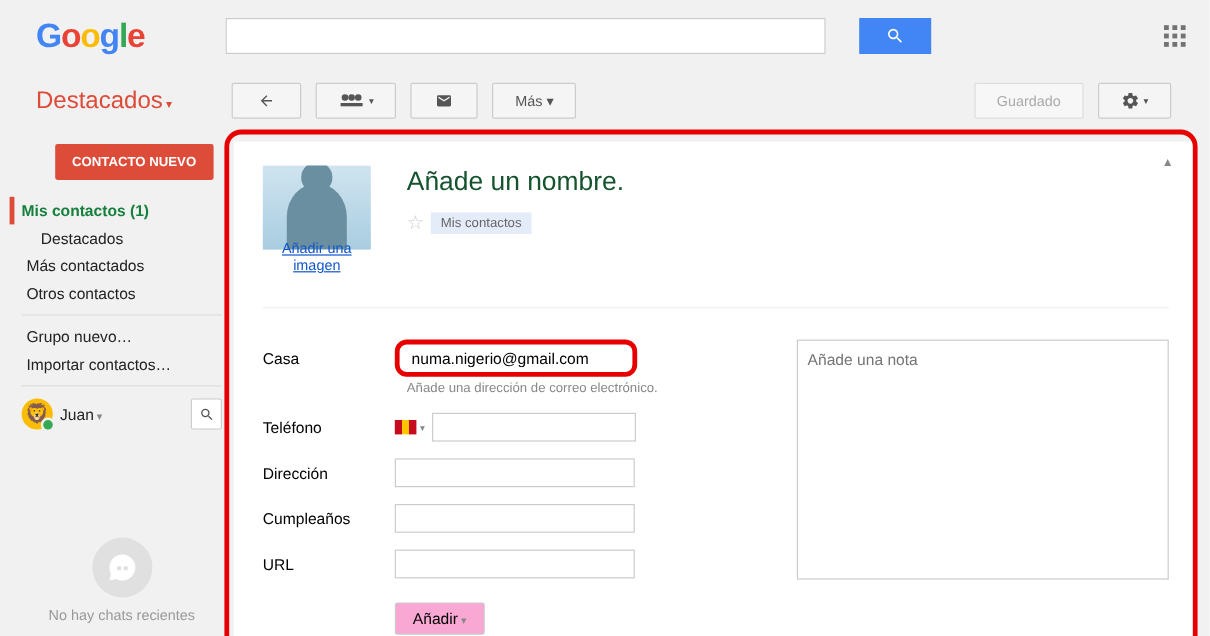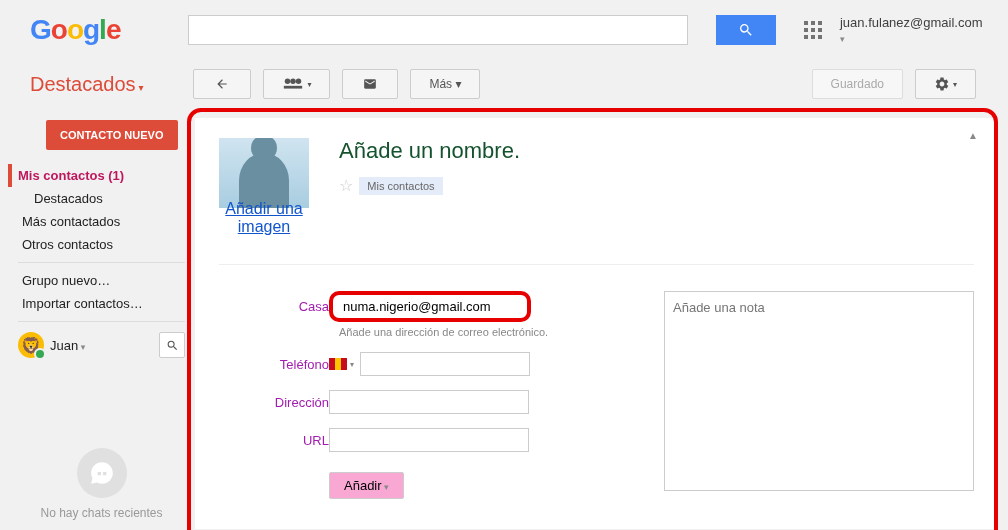--- a/index.html
+++ b/index.html
@@ -23,21 +23,21 @@
     .tb-btn { height: 30px; background: #f5f5f5; border: 1px solid #ccc; border-radius: 2px; margin-right: 12px; padding: 0 18px; display: flex; align-items: center; justify-content: center; cursor: pointer; font-size: 12px; color: #555; }
     .tb-btn svg { fill: #555; }
     .tb-spacer { flex: 1; }
     .saved-btn { color: #aaa; border: 1px solid #ddd; background: #f7f7f7; cursor: default; }
     
     .main { display: flex; }
     
     .sidebar { width: 195px; padding: 12px 10px 10px 18px; }
     .new-contact-btn { background: #dd4b39; color: #fff; font-size: 11px; font-weight: bold; padding: 9px 14px; border: none; border-radius: 2px; cursor: pointer; margin-bottom: 14px; margin-left: 28px; }
     .side-item { font-size: 13px; color: #222; padding: 4px 0 4px 4px; cursor: pointer; }
-    .side-item.active { color: #be185d; font-weight: bold; border-left: 4px solid #dd4b39; padding-left: 6px; margin-left: -10px; }
+    .side-item.active { color: #15803d; font-weight: bold; border-left: 4px solid #dd4b39; padding-left: 6px; margin-left: -10px; }
     .side-item.sub { padding-left: 16px; }
     .side-divider { border-top: 1px solid #ddd; margin: 6px 0; }
     .profile-row { display: flex; align-items: center; margin-top: 10px; gap: 6px; }
     .profile-badge { width: 26px; height: 26px; border-radius: 50%; background: #FBBC05; display: flex; align-items: center; justify-content: center; font-size: 16px; position: relative; }
     .profile-badge::after { content: ''; position: absolute; width: 8px; height: 8px; background: #34A853; border-radius: 50%; border: 2px solid #f1f1f1; bottom: -2px; right: -2px; }
     .profile-name { font-size: 13px; color: #222; flex: 1; cursor: pointer; }
     .profile-name::after { content: ' ▾'; font-size: 9px; color: #888; }
     .sb-search { width: 26px; height: 26px; border: 1px solid #ccc; background: #fff; display: flex; align-items: center; justify-content: center; cursor: pointer; border-radius: 2px; }
     .hangouts-placeholder { margin-top: 90px; text-align: center; }
     .hangouts-icon { width: 50px; height: 50px; background: #e0e0e0; border-radius: 50%; margin: 0 auto 8px; display: flex; align-items: center; justify-content: center; color: #fff; font-size: 24px; }
@@ -46,31 +46,31 @@
     .content { flex: 1; position: relative; padding: 10px 10px 10px 0; }
     .highlight-box { position: absolute; border: 4px solid #e60000; border-radius: 14px; top: 0; left: -8px; right: 10px; bottom: -10px; pointer-events: none; }
     .contact-card { background: #fff; height: 100%; padding: 20px 24px 16px 24px; }
     
     .card-top { display: flex; gap: 30px; padding-bottom: 20px; border-bottom: 1px solid #eee; position: relative; }
     .scroll-indicator { position: absolute; right: -4px; top: -8px; font-size: 10px; color: #888; }
     .avatar-col { width: 90px; text-align: center; }
     .avatar-img { width: 90px; height: 70px; background: linear-gradient(#d0e4f0, #a8cde0); display: flex; align-items: flex-end; justify-content: center; overflow: hidden; }
     .avatar-silhouette { width: 50px; height: 55px; background: #6a8fa0; border-radius: 50% 50% 0 0; position: relative; }
     .avatar-silhouette::before { content: ''; position: absolute; width: 26px; height: 26px; background: #6a8fa0; border-radius: 50%; top: -18px; left: 12px; }
-    .add-image-link { font-size: 16px; color: #1155cc; text-decoration: underline; cursor: pointer; display: block; position: relative; top: -8px; }
+    .add-image-link { font-size: 12px; color: #1155cc; text-decoration: underline; cursor: pointer; display: block; position: relative; top: -8px; }
     .name-col { flex: 1; }
     .add-name { font-size: 22px; color: #14532d; margin-bottom: 12px; }
     .star-row { display: flex; align-items: center; gap: 6px; }
     .star { color: #ccc; font-size: 16px; cursor: pointer; }
     .tag { background: #e5ecf9; color: #666; font-size: 11px; padding: 3px 8px; cursor: pointer; }
     
     .card-body { display: flex; padding-top: 26px; gap: 24px; }
     .fields-col { flex: 1; }
     .field-row { display: flex; align-items: center; margin-bottom: 14px; }
-    .field-label { width: 110px; text-align: right; font-size: 13px; color: #a21caf; padding-right: 0; }
+    .field-label { width: 110px; font-size: 13px; color: #000000; padding-right: 10px; }
     .field-value { flex: 1; display: flex; align-items: center; gap: 6px; }
     .email-input { border: 4px solid #e60000; border-radius: 10px; padding: 4px 10px; font-size: 13px; width: 202px; }
     .hint { font-size: 11px; color: #888; margin-left: 120px; margin-top: -10px; margin-bottom: 14px; }
     .flag-select { display: inline-flex; align-items: center; gap: 3px; cursor: pointer; }
     .flag { width: 18px; height: 12px; background: linear-gradient(to right, #c60b1e 33%, #ffc400 33% 66%, #c60b1e 66%); display: inline-block; }
     .flag-arrow { font-size: 8px; color: #888; }
     .text-input { border: 1px solid #ccc; height: 24px; width: 200px; padding: 0 6px; font-size: 13px; }
     .add-btn { border: 1px solid #ccc; background: #f9a8d4; font-size: 13px; padding: 5px 14px; cursor: pointer; border-radius: 2px; }
     .add-btn::after { content: ' ▾'; font-size: 9px; color: #888; }
     .note-col { width: 310px; }
@@ -94,21 +94,20 @@
       <span></span>
         <span></span>
         <span></span>
         <span></span>
         <span></span>
         <span></span>
         <span></span>
         <span></span>
         <span></span>
     </div>
-    <div class="user-email">juan.fulanez@gmail.com</div>
   </div>
 </div>
 
 <div class="toolbar">
   <div class="contactos-title">Destacados</div>
   <button class="tb-btn">
     <svg width="20" height="14" viewBox="0 0 24 24">
         <path d="M20 11H7.83l5.59-5.59L12 4l-8 8 8 8 1.41-1.41L7.83 13H20v-2z"></path>
       </svg>
   </button>
@@ -208,28 +207,34 @@
             </div>
           </div>
 
           <div class="field-row">
             <div class="field-label">Dirección</div>
             <div class="field-value">
                 <input class="text-input" style="">
               </div>
           </div>
 
-
-          <div class="field-row">
-            <div class="field-label">URL</div>
+          <div class="field-row">
+            <div class="field-label">Cumpleaños</div>
             <div class="field-value">
                 <input class="text-input" style="">
               </div>
           </div>
 
+          <div class="field-row">
+            <div class="field-label">URL</div>
+            <div class="field-value">
+                <input class="text-input" style="">
+              </div>
+          </div>
+
           <div class="field-row" style="margin-top:20px;">
             <div class="field-label"></div>
             <div class="field-value">
               <button class="add-btn">Añadir</button>
             </div>
           </div>
         </div>
 
         <div class="note-col">
           <textarea class="note-area" placeholder="Añade una nota" style=""></textarea>

